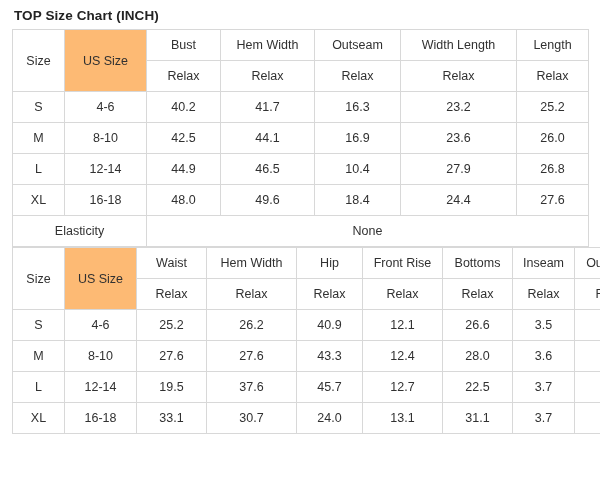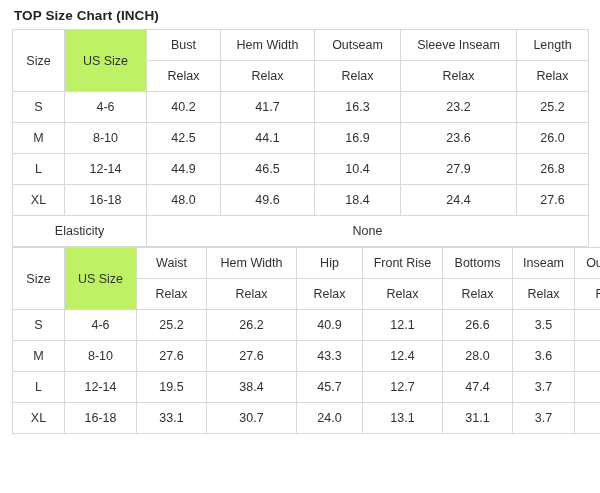--- a/index.html
+++ b/index.html
@@ -44,21 +44,21 @@
     padding: 0 2px;
     font-weight: normal;
   }
   
   td.hdr {
     font-weight: bold;
     font-size: 12.5px;
     color: #2a2a2a;
   }
   td.dark {
-    background: #bef264;
+    background: #fdba74;
     color: #ffffff;
     font-weight: bold;
   }
   td.rowlabel {
     font-weight: bold;
     color: #2a2a2a;
   }
   td.relax {
     font-size: 12.5px;
     color: #313131;
@@ -89,21 +89,21 @@
         <col style="width:116px">
         <col style="width:72px">
       </colgroup>
       <tbody>
         <tr>
           <td class="hdr" rowspan="2">Size</td>
           <td class="dark" rowspan="2">US Size</td>
           <td class="hdr">Bust</td>
           <td class="hdr">Hem Width</td>
           <td class="hdr">Outseam</td>
-          <td class="hdr">Sleeve Inseam</td>
+          <td class="hdr">Width Length</td>
           <td class="hdr">Length</td>
         </tr>
         <tr>
           <td class="relax">Relax</td>
           <td class="relax">Relax</td>
           <td class="relax">Relax</td>
           <td class="relax">Relax</td>
           <td class="relax">Relax</td>
         </tr>
 
@@ -207,24 +207,24 @@
           <td>43.3</td>
           <td>12.4</td>
           <td>28.0</td>
           <td>3.6</td>
           <td>14.8</td>
         </tr>
         <tr>
           <td class="rowlabel">L</td>
           <td>12-14</td>
           <td>19.5</td>
-          <td>38.4</td>
+          <td>37.6</td>
           <td>45.7</td>
           <td>12.7</td>
-          <td>47.4</td>
+          <td>22.5</td>
           <td>3.7</td>
           <td>15.2</td>
         </tr>
         <tr>
           <td class="rowlabel">XL</td>
           <td>16-18</td>
           <td>33.1</td>
           <td>30.7</td>
           <td>24.0</td>
           <td>13.1</td>

